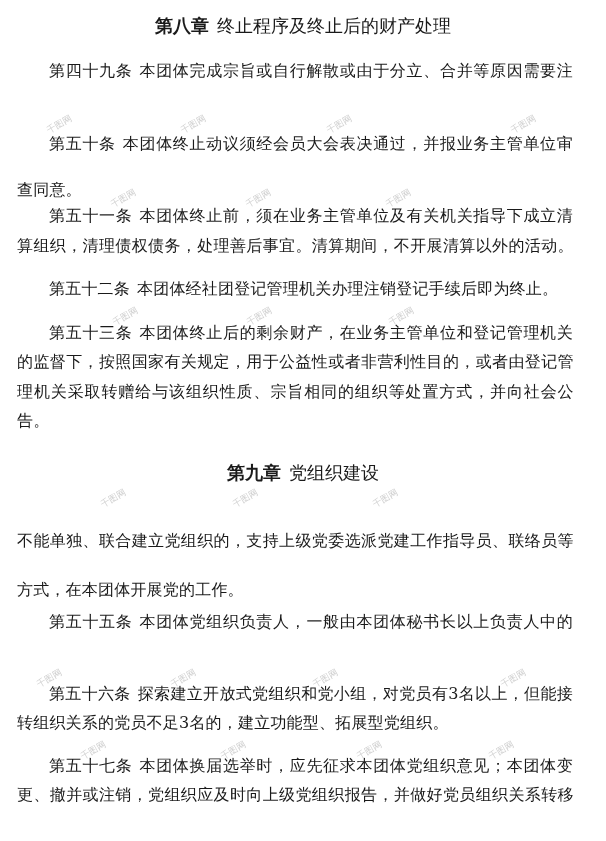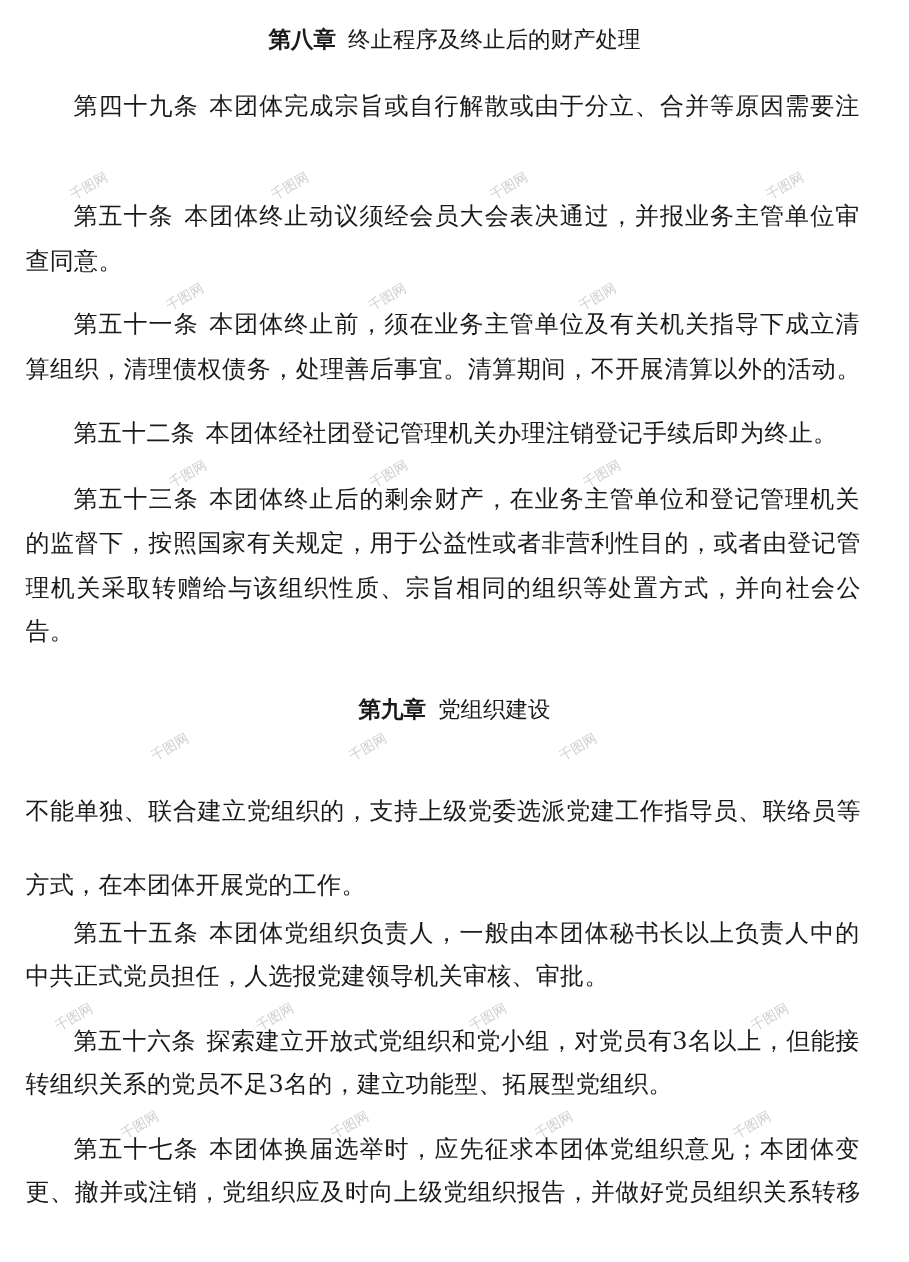--- a/index.html
+++ b/index.html
@@ -3,60 +3,59 @@
 <meta charset="utf-8">
 <style>
   html, body { margin: 0; padding: 0; background: #ffffff; }
   body { width: 606px; height: 841px; overflow: hidden; position: relative;
          font-family: "DejaVu Serif", "Liberation Serif", serif; color: #1a1a1a; }
   .page { position: absolute; left: 0; top: 0; width: 606px; height: 841px; }
   .line { position: absolute; left: 17px; width: 556px; font-size: 16px; line-height: 20px;
           white-space: nowrap; letter-spacing: 0.2px; }
   .line.indent { left: 49px; width: 524px; }
   .just { text-align: justify; text-align-last: justify; }
-  .chapter { position: absolute; left: 0; width: 606px; text-align: center; font-size: 15px; line-height: 20px; }
+  .chapter { position: absolute; left: 0; width: 606px; text-align: center; font-size: 18px; line-height: 20px; }
   .chapter .num { font-weight: bold; font-family: "DejaVu Sans", "Liberation Sans", sans-serif; }
   .chapter .gap { display: inline-block; width: 8px; }
   .art-num { margin-right: 7px; }
   .wm { position: absolute; font-size: 9px; color: #cfcfcf; transform: rotate(-30deg);
         font-family: "DejaVu Sans", sans-serif; }
 </style>
 </head>
 <body>
 
 <div class="page">
 
   <div class="chapter" style="top:16px">
     <span class="num">第八章</span><span class="gap"></span><span>终止程序及终止后的财产处理</span>
   </div>
 
   <div class="line indent just" style="top:61px"><span class="art-num">第四十九条</span><span>本团体完成宗旨或自行解散或由于分立、合并等原因需要注</span></div>
 
   <div class="line indent just" style="top:134px"><span class="art-num">第五十条</span><span>本团体终止动议须经会员大会表决通过，并报业务主管单位审</span></div>
-  <div class="line" style="top:164px">查同意。</div>
+  <div class="line" style="top:180px">查同意。</div>
 
   <div class="line indent just" style="top:206px"><span class="art-num">第五十一条</span><span>本团体终止前，须在业务主管单位及有关机关指导下成立清</span></div>
   <div class="line just" style="top:236px; letter-spacing:-0.6px">算组织，清理债权债务，处理善后事宜。清算期间，不开展清算以外的活动。</div>
 
   <div class="line indent" style="top:279px"><span class="art-num">第五十二条</span><span>本团体经社团登记管理机关办理注销登记手续后即为终止。</span></div>
 
   <div class="line indent just" style="top:323px"><span class="art-num">第五十三条</span><span>本团体终止后的剩余财产，在业务主管单位和登记管理机关</span></div>
   <div class="line just" style="top:352px; letter-spacing:-0.6px">的监督下，按照国家有关规定，用于公益性或者非营利性目的，或者由登记管</div>
   <div class="line just" style="top:382px; letter-spacing:-0.6px">理机关采取转赠给与该组织性质、宗旨相同的组织等处置方式，并向社会公</div>
   <div class="line" style="top:411px">告。</div>
 
   <div class="chapter" style="top:463px">
     <span class="num">第九章</span><span class="gap"></span><span>党组织建设</span>
   </div>
 
   <div class="line just" style="top:531px; letter-spacing:-0.6px">不能单独、联合建立党组织的，支持上级党委选派党建工作指导员、联络员等</div>
   <div class="line" style="top:580px">方式，在本团体开展党的工作。</div>
 
   <div class="line indent just" style="top:612px"><span class="art-num">第五十五条</span><span>本团体党组织负责人，一般由本团体秘书长以上负责人中的</span></div>
-  <div class="line" style="top:641px">中共正式党员担任，人选报党建领导机关审核、审批。</div>
 
   <div class="line indent just" style="top:684px"><span class="art-num">第五十六条</span><span>探索建立开放式党组织和党小组，对党员有3名以上，但能接</span></div>
   <div class="line" style="top:713px">转组织关系的党员不足3名的，建立功能型、拓展型党组织。</div>
 
   <div class="line indent just" style="top:756px"><span class="art-num">第五十七条</span><span>本团体换届选举时，应先征求本团体党组织意见；本团体变</span></div>
   <div class="line just" style="top:785px; letter-spacing:-0.6px">更、撤并或注销，党组织应及时向上级党组织报告，并做好党员组织关系转移</div>
 
   <span class="wm" style="left:46px;top:118px">千图网</span>
   <span class="wm" style="left:180px;top:118px">千图网</span>
   <span class="wm" style="left:326px;top:118px">千图网</span>

